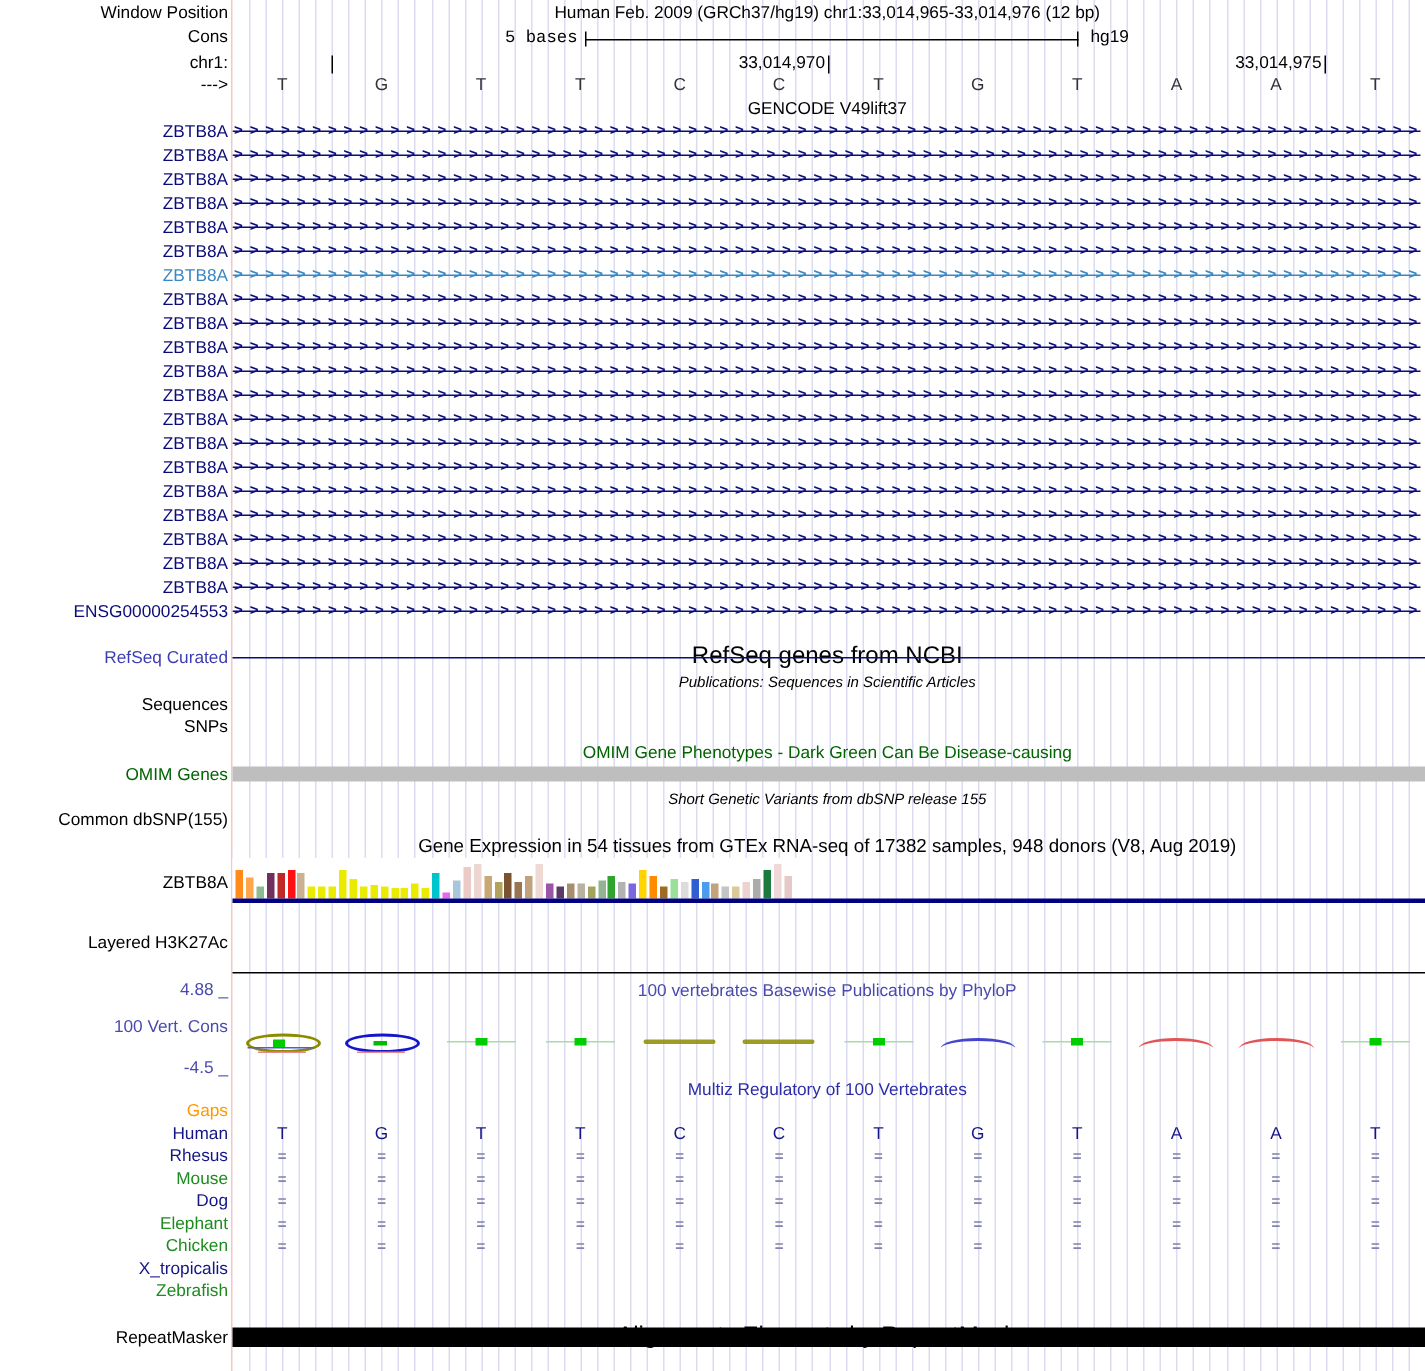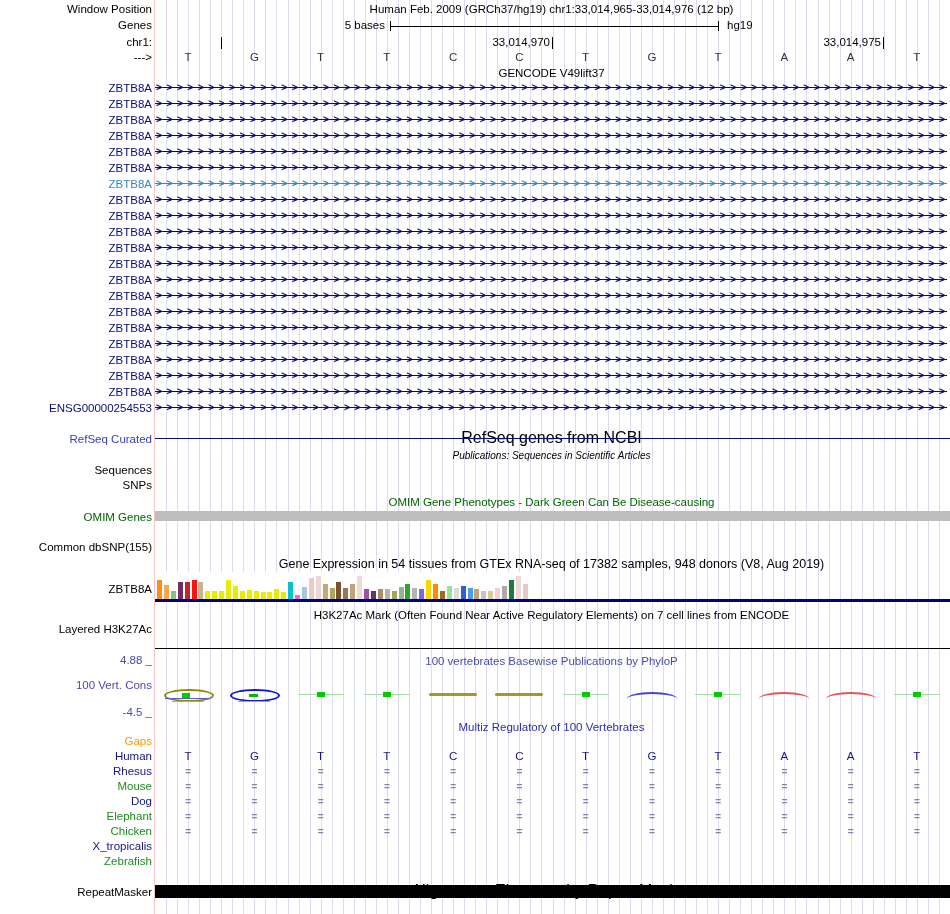--- a/index.html
+++ b/index.html
@@ -101,22 +101,22 @@
       <div class="grid-line" style="left: 905.83px;"></div>
       <div class="grid-line" style="left: 916.88px;"></div>
       <div class="grid-line" style="left: 927.92px;"></div>
       <div class="grid-line" style="left: 938.96px;"></div>
     </div>
   <div class="edge-line"></div>
 
   <div class="left-label" style="top:3px;">Window Position</div>
   <div class="center-title" style="top:3px;">Human Feb. 2009 (GRCh37/hg19)   chr1:33,014,965-33,014,976 (12 bp)</div>
 
-  <div class="left-label" style="top:19px;">Genes</div>
-  <div class="abs" style="top:19px; right:565px;">5 bases</div>
+  <div class="left-label" style="top:19px;">Cons</div>
+  <div class="abs" style="top:19px; right:565px;font-family:Liberation Mono, monospace;">5 bases</div>
   <div class="hline" style="left:390px; top:26px; width:329px;"></div>
   <div class="tick" style="left:390px; top:21px; height:10px;"></div>
   <div class="tick" style="left:718px; top:21px; height:10px;"></div>
   <div class="abs" style="top:19px; left:727px;">hg19</div>
 
   <div class="left-label" style="top:36px;">chr1:</div>
   <div class="tick" style="left:221px; top:37px; height:12px;"></div>
   <div class="abs" style="top:36px; right:400px;">33,014,970</div>
   <div class="tick" style="left:552px; top:37px; height:12px;"></div>
   <div class="abs" style="top:36px; right:69px;">33,014,975</div>
@@ -252,20 +252,21 @@
   <div class="hline" style="left: 155px; top: 438px; width: 795px; background: rgb(12, 12, 120);" id="refseq-line"></div>
 
   <div class="center-title small" style="top:450px;">Publications: Sequences in Scientific Articles</div>
   <div class="left-label" style="top:464px;">Sequences</div>
   <div class="left-label" style="top:479px;">SNPs</div>
 
   <div class="center-title" style="top: 496px; color: rgb(0, 100, 0);" id="omim-title">OMIM Gene Phenotypes - Dark Green Can Be Disease-causing</div>
   <div class="left-label" style="top: 511px; color: rgb(0, 100, 0);" id="omim-label">OMIM Genes</div>
   <div class="abs" style="left: 155px; top: 511px; width: 795px; height: 10px; background: rgb(190, 190, 190);" id="omim-bar"></div>
 
+  <div class="center-title small" style="top:528px;">Short Genetic Variants from dbSNP release 155</div>
   <div class="left-label" style="top:541px;">Common dbSNP(155)</div>
 
   <div class="center-title big" style="top:557px;">Gene Expression in 54 tissues from GTEx RNA-seq of 17382 samples, 948 donors (V8, Aug 2019)</div>
   <div class="abs" style="left:155px; top:572px; width:378px; height:28px; background:#ffffff;"></div>
   <div class="left-label" style="top:583px;">ZBTB8A</div>
   <div id="gtex-bars">
       <div style="position:absolute; left:157.0px; top:580px; width:5px; height:19px; background:#ff8c1a;"></div>
       <div style="position:absolute; left:163.9px; top:585px; width:5px; height:14px; background:#ffa64d;"></div>
       <div style="position:absolute; left:170.8px; top:591px; width:5px; height:8px; background:#8fbc8f;"></div>
       <div style="position:absolute; left:177.7px; top:582px; width:5px; height:17px; background:#722f5e;"></div>
@@ -315,21 +316,20 @@
       <div style="position:absolute; left:481.3px; top:591px; width:5px; height:8px; background:#c4c4c4;"></div>
       <div style="position:absolute; left:488.2px; top:591px; width:5px; height:8px; background:#dcc998;"></div>
       <div style="position:absolute; left:495.1px; top:588px; width:5px; height:11px; background:#eed2d2;"></div>
       <div style="position:absolute; left:502.0px; top:586px; width:5px; height:13px; background:#ababab;"></div>
       <div style="position:absolute; left:508.9px; top:580px; width:5px; height:19px; background:#1d7a3e;"></div>
       <div style="position:absolute; left:515.8px; top:576px; width:5px; height:23px; background:#eed8d8;"></div>
       <div style="position:absolute; left:522.7px; top:584px; width:5px; height:15px; background:#e6c8c8;"></div>
     </div>
   <div class="abs" style="left: 155px; top: 599px; width: 795px; height: 3px; background: rgb(0, 0, 128);" id="gtex-line"></div>
 
-  <div class="center-title" style="top:609px;">H3K27Ac Mark (Often Found Near Active Regulatory Elements) on 7 cell lines from ENCODE</div>
   <div class="left-label" style="top:623px;">Layered H3K27Ac</div>
   <div class="hline" style="left:155px; top:648px; width:795px;"></div>
 
   <div class="left-label" style="top: 654px; color: rgb(74, 74, 174);" id="cons-max">4.88 _</div>
   <div class="center-title" style="top: 655px; color: rgb(74, 74, 174);" id="cons-title">100 vertebrates Basewise Publications by PhyloP</div>
   <div class="left-label" style="top: 679px; color: rgb(74, 74, 174);" id="cons-label">100 Vert. Cons</div>
   <div class="left-label" style="top: 706px; color: rgb(74, 74, 174);" id="cons-min">-4.5 _</div>
   <div id="phylop-glyphs">
       <div style="position:absolute; left:188.125px; top:687px; width:56px; height:16px; transform:translateX(-50%);">
         <div style="position:absolute; left:4px; top:2px; width:46px; height:9px; border:2px solid #8b8b00; border-radius:50%;"></div>

